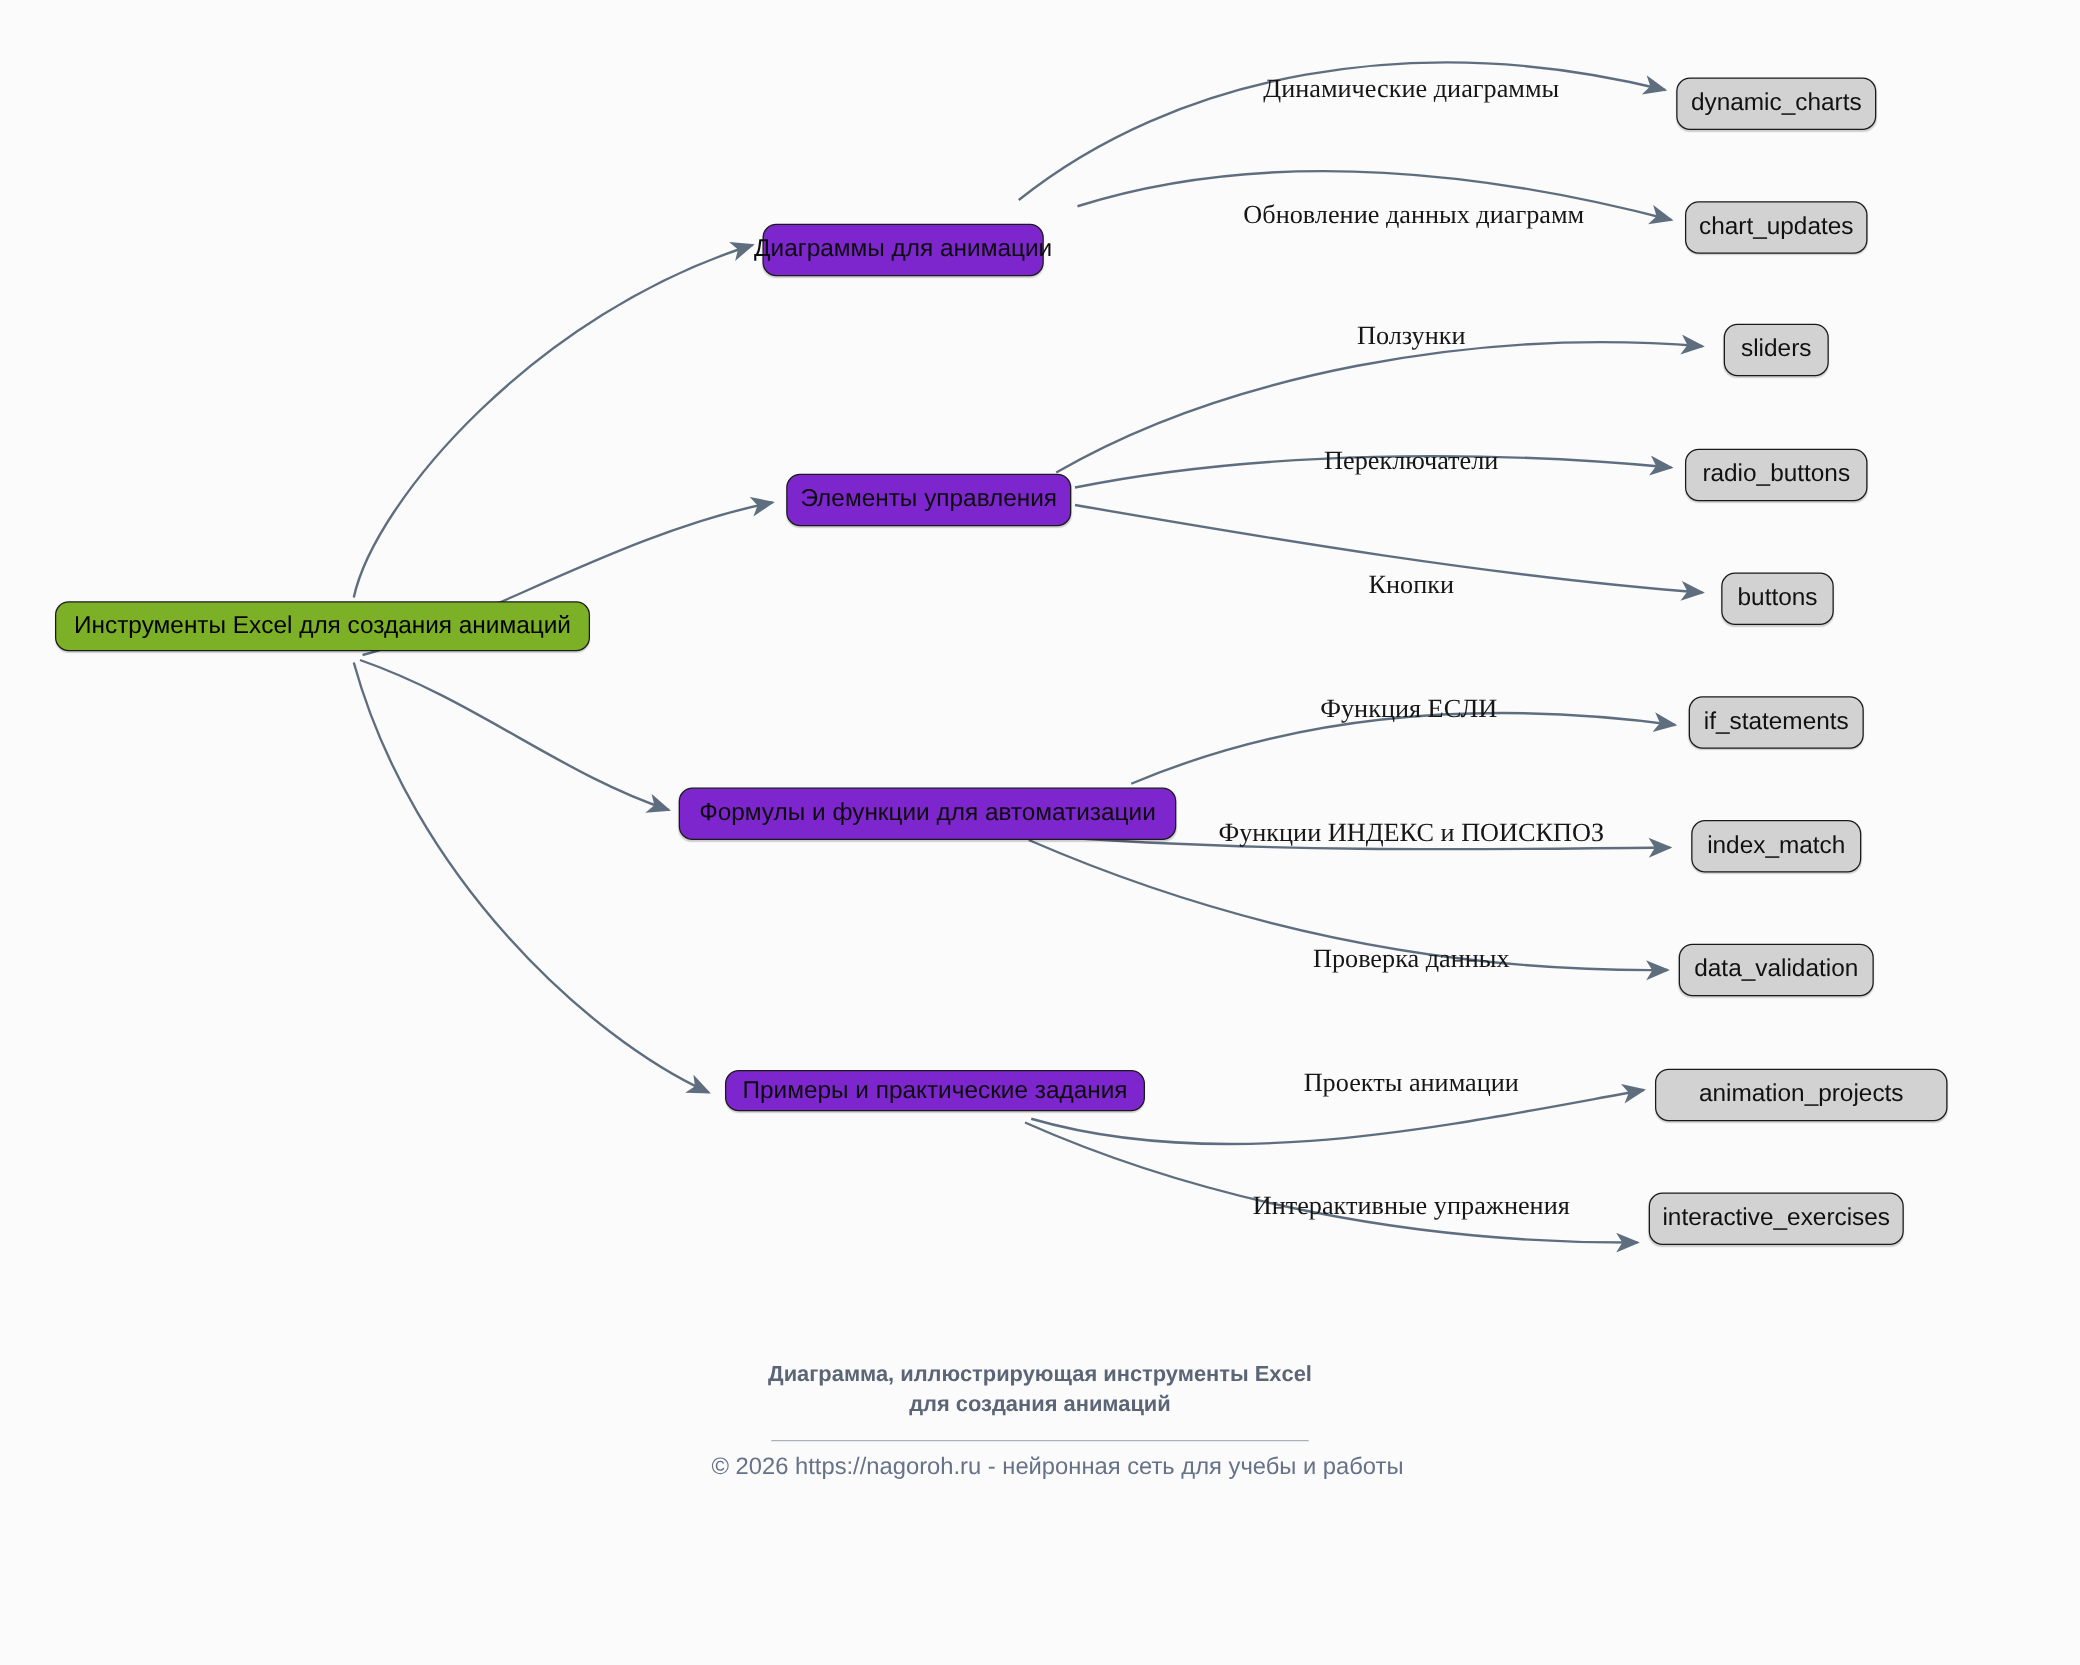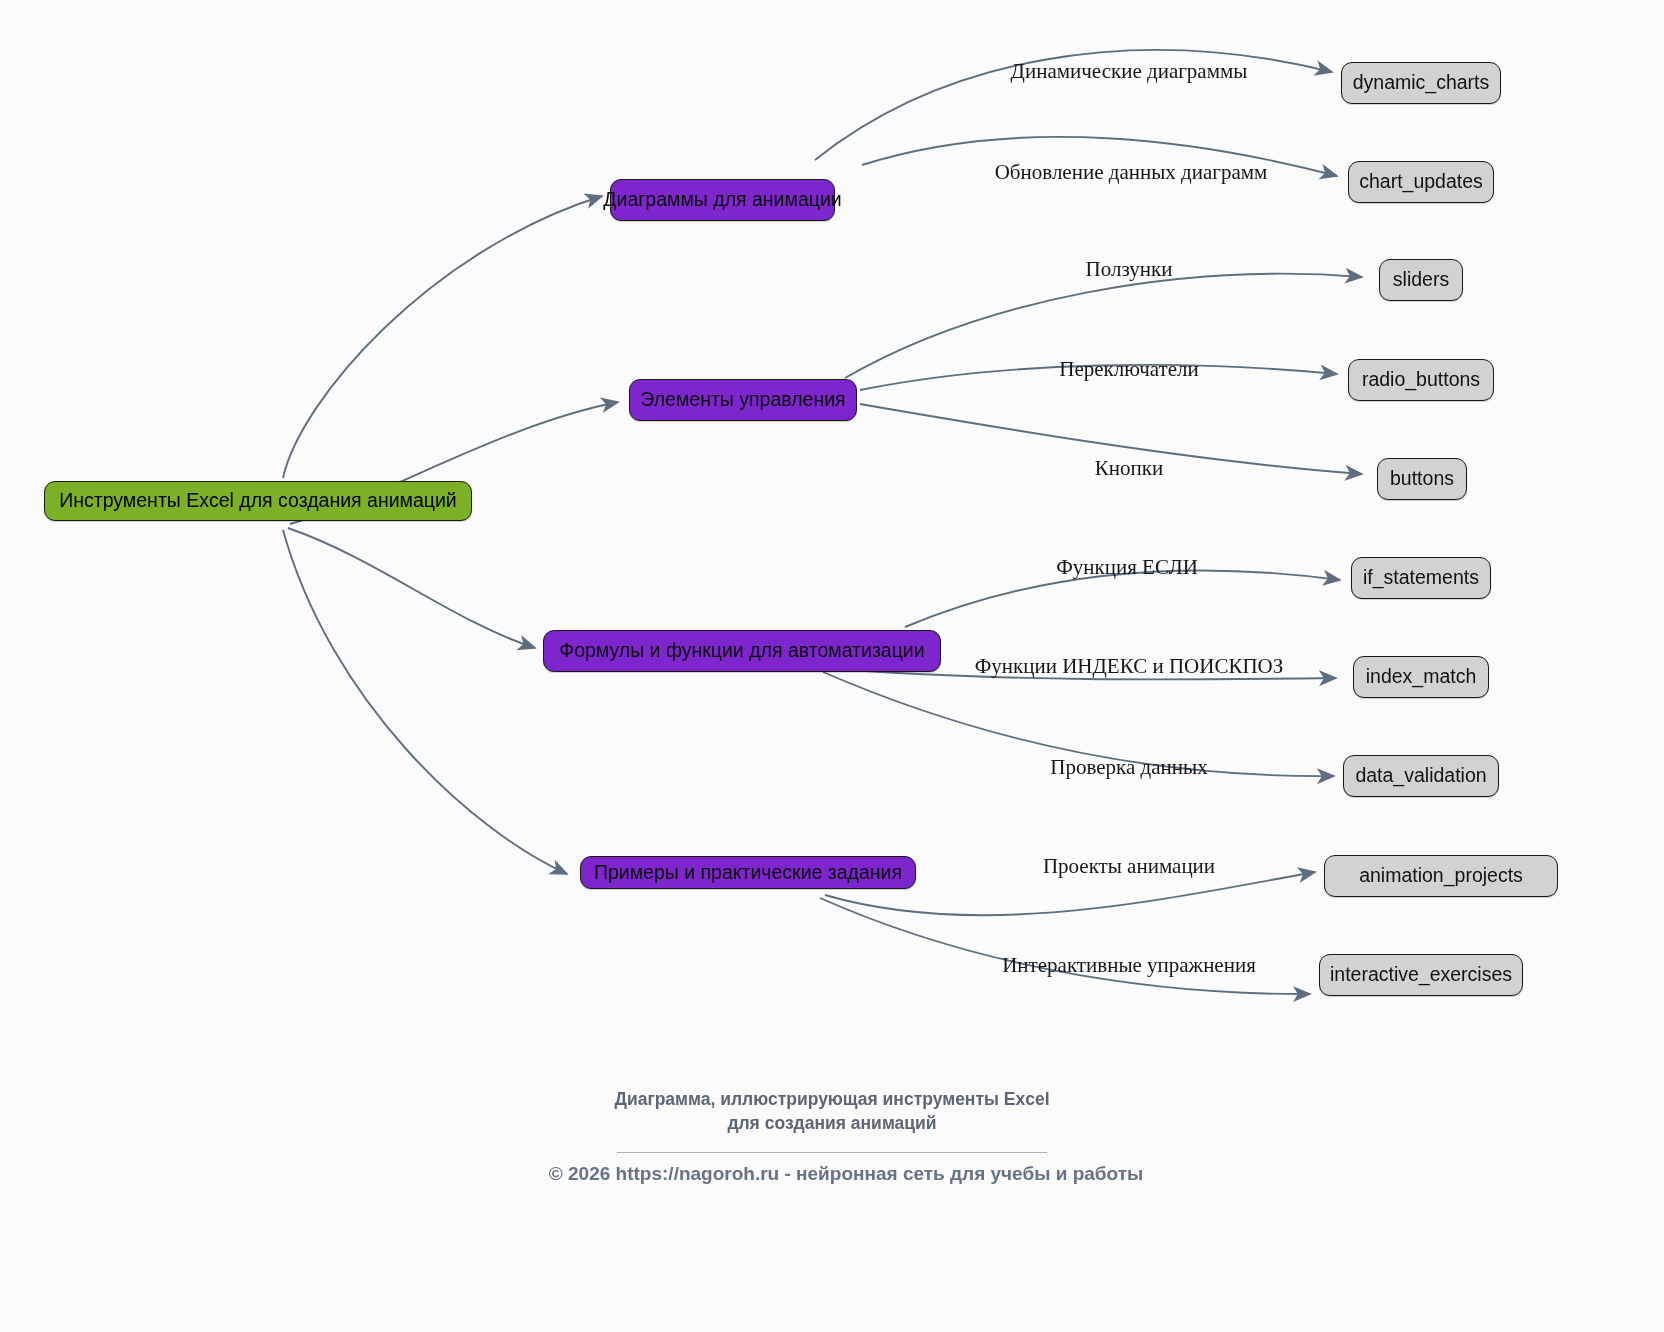--- a/index.html
+++ b/index.html
@@ -64,21 +64,21 @@
     margin:17px auto 0 auto;
   }
   .footer{
     position:absolute;
     left:0;right:0;
     top:1163px;
     text-align:center;
     color:#667287;
     font-family:"Liberation Sans", sans-serif;
     font-size:19px;
-    font-weight:bold;
+    font-weight:normal;
     padding-left:28px;
   }
 </style>
 </head>
 <body>
 
 <div id="stage">
 
   <svg class="edges" viewBox="0 0 1664 1332">
     <defs>

